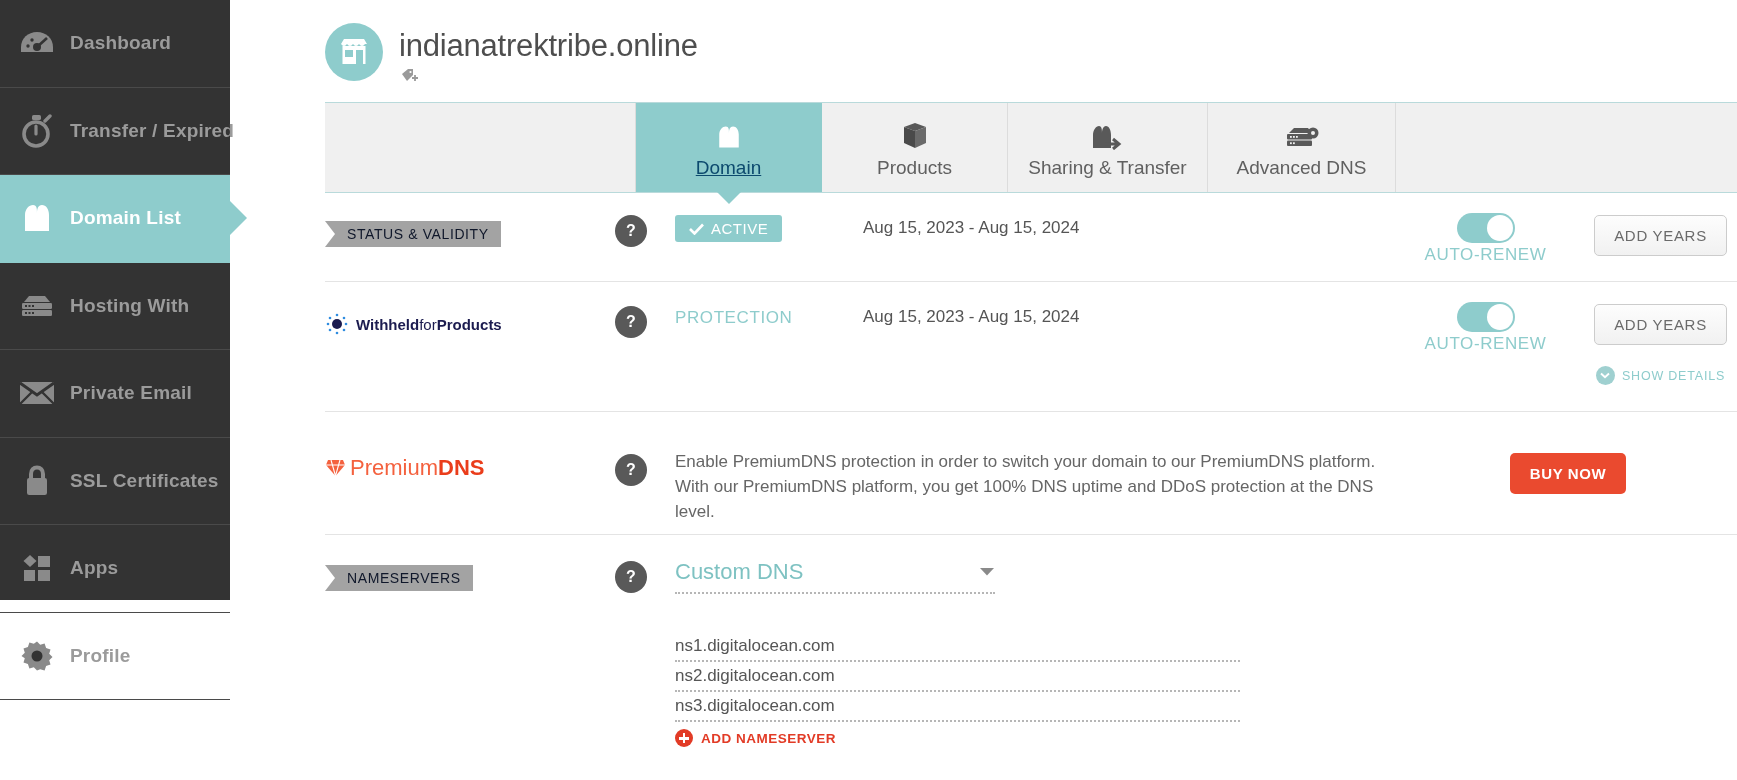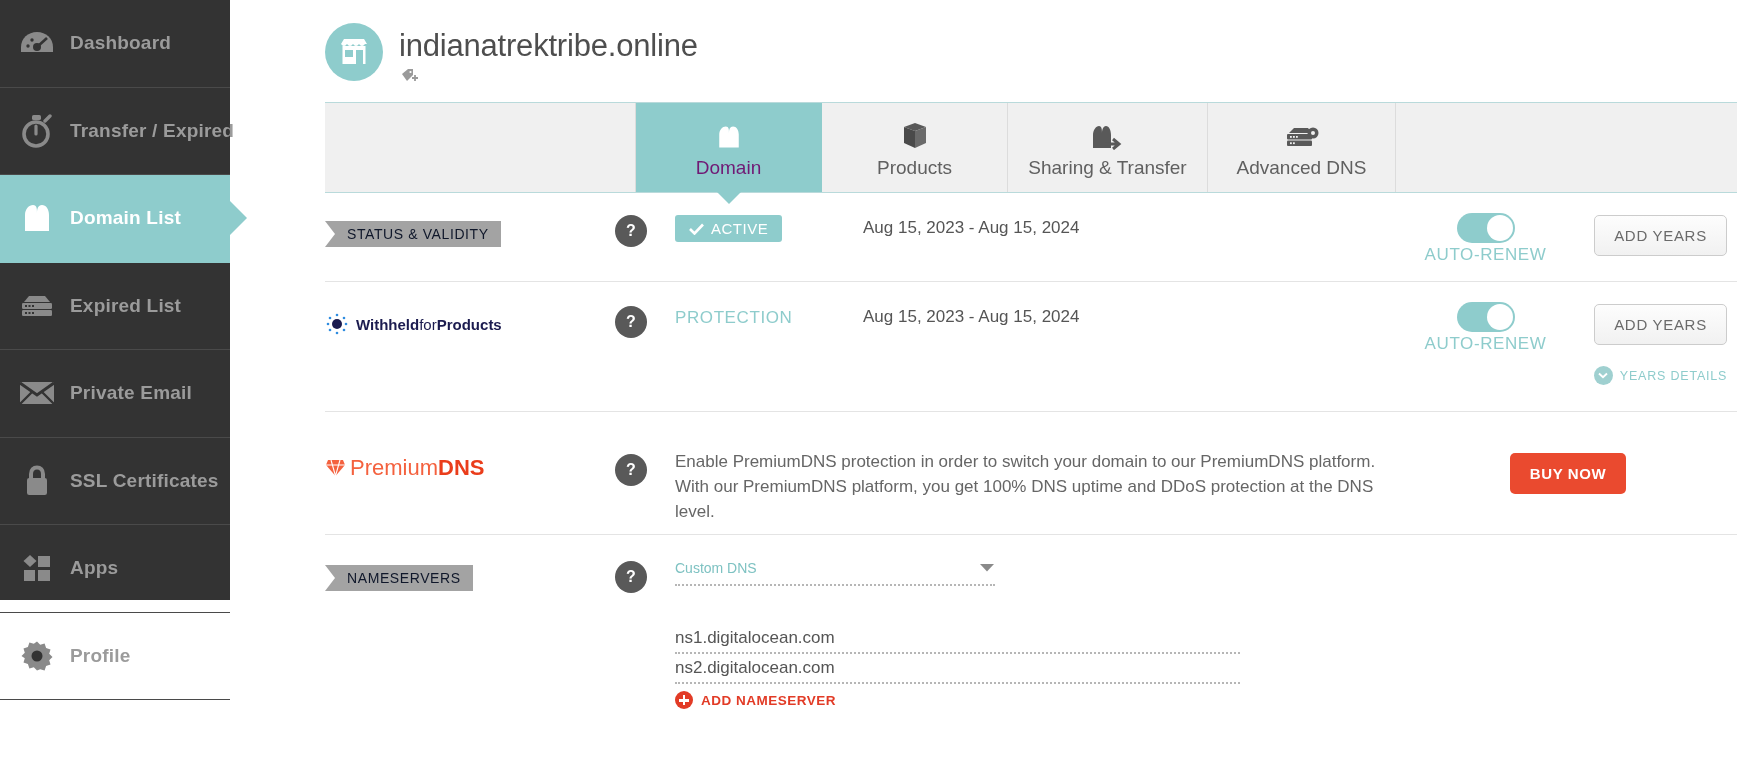--- a/index.html
+++ b/index.html
@@ -103,21 +103,21 @@
   .tab.t-adns { width: 188px; }
   .tab.spacer-right { flex: 1; border-right: none; }
   .tab-icon { height: 34px; display: flex; align-items: flex-end; justify-content: center; }
   .tab-label {
     font-size: 19px;
     color: #606060;
     margin-top: 7px;
     white-space: nowrap;
   }
   .tab.active { background: #8ecccc; border-right-color: #8ecccc; }
-  .tab.active .tab-label { color: #701a75; }
+  .tab.active .tab-label { color: #0c4a6e; text-decoration: underline; }
   .tab.active::after {
     content: "";
     position: absolute;
     bottom: -12px; left: 50%;
     transform: translateX(-50%);
     width: 0; height: 0;
     border-left: 12px solid transparent;
     border-right: 12px solid transparent;
     border-top: 12px solid #8ecccc;
   }
@@ -266,21 +266,21 @@
 
   .dns-select {
     width: 320px;
     border-bottom: 2px dotted #b6b6b6;
     padding-bottom: 7px;
     display: flex;
     align-items: center;
     justify-content: space-between;
     cursor: pointer;
   }
-  .dns-select-value { font-size: 14px; color: #7ec2c2; }
+  .dns-select-value { font-size: 22px; color: #7ec2c2; }
 
   .ns-list { margin-top: 42px; }
   .ns-input {
     width: 565px;
     border-bottom: 2px dotted #b6b6b6;
     padding-bottom: 4px;
     margin-bottom: 4px;
     font-size: 17px;
     color: #555555;
     cursor: text;
@@ -351,21 +351,21 @@
             <rect x="3" y="10" width="30" height="6" rx="1.2" fill="#8a8a8a"></rect>
             <rect x="3" y="17" width="30" height="6" rx="1.2" fill="#8a8a8a"></rect>
             <rect x="6" y="12" width="2" height="2" fill="#333"></rect>
             <rect x="9.5" y="12" width="2" height="2" fill="#333"></rect>
             <rect x="13" y="12" width="2" height="2" fill="#333"></rect>
             <rect x="6" y="19" width="2" height="2" fill="#333"></rect>
             <rect x="9.5" y="19" width="2" height="2" fill="#333"></rect>
             <rect x="13" y="19" width="2" height="2" fill="#333"></rect>
           </svg>
       </span>
-      <span class="nav-label">Expired List</span>
+      <span class="nav-label">Hosting With</span>
     </div>
 
     <div class="nav-item">
       <span class="nav-icon">
         <svg width="36" height="24" viewBox="0 0 36 24">
             <rect x="1" y="1" width="34" height="22" rx="2" fill="#8a8a8a"></rect>
             <path d="M1 2 L18 14 L35 2" fill="none" stroke="#333" stroke-width="3"></path>
             <path d="M1 23 L13 11 M35 23 L23 11" stroke="#333" stroke-width="2.4"></path>
           </svg>
       </span>
@@ -549,21 +549,21 @@
           <span class="toggle-caption">AUTO-RENEW</span>
         </div>
         <div class="col-action" style="flex-direction:column;align-items:center;">
           <button class="btn-add-years">ADD YEARS</button>
           <span class="show-details" style="position:static;margin-top:21px;">
             <span class="sd-circle">
               <svg width="10" height="7" viewBox="0 0 10 7">
                   <path d="M1 1.5 L5 5.2 L9 1.5" fill="none" stroke="#ffffff" stroke-width="1.9"></path>
                 </svg>
             </span>
-            <span class="sd-label">YEARS DETAILS</span>
+            <span class="sd-label">SHOW DETAILS</span>
           </span>
         </div>
       </div>
 
       <div class="row" style="height:123px;">
         <div class="col-label" style="padding-top:43px;">
           <span class="pdns-logo">
             <svg width="21" height="20" viewBox="0 0 21 20">
                 <path d="M3 2 H18 L20 7 L10.5 18 L1 7 Z" fill="#f4613e"></path>
                 <path d="M1 7 H20 M6 2 L10.5 18 L15 2" fill="none" stroke="#ffffff" stroke-width="1.1"></path>
@@ -597,20 +597,21 @@
             <span>
               <svg width="16" height="10" viewBox="0 0 16 10">
                   <path d="M1 1 L8 8.5 L15 1" fill="#8a8a8a"></path>
                 </svg>
             </span>
           </div>
 
           <div class="ns-list">
             <div class="ns-input">ns1.digitalocean.com</div>
             <div class="ns-input">ns2.digitalocean.com</div>
+            <div class="ns-input">ns3.digitalocean.com</div>
             <div class="add-ns">
               <span class="add-ns-circle"></span>
               <span class="add-ns-label">ADD NAMESERVER</span>
             </div>
           </div>
 
         </div>
       </div>
 
     </div>

